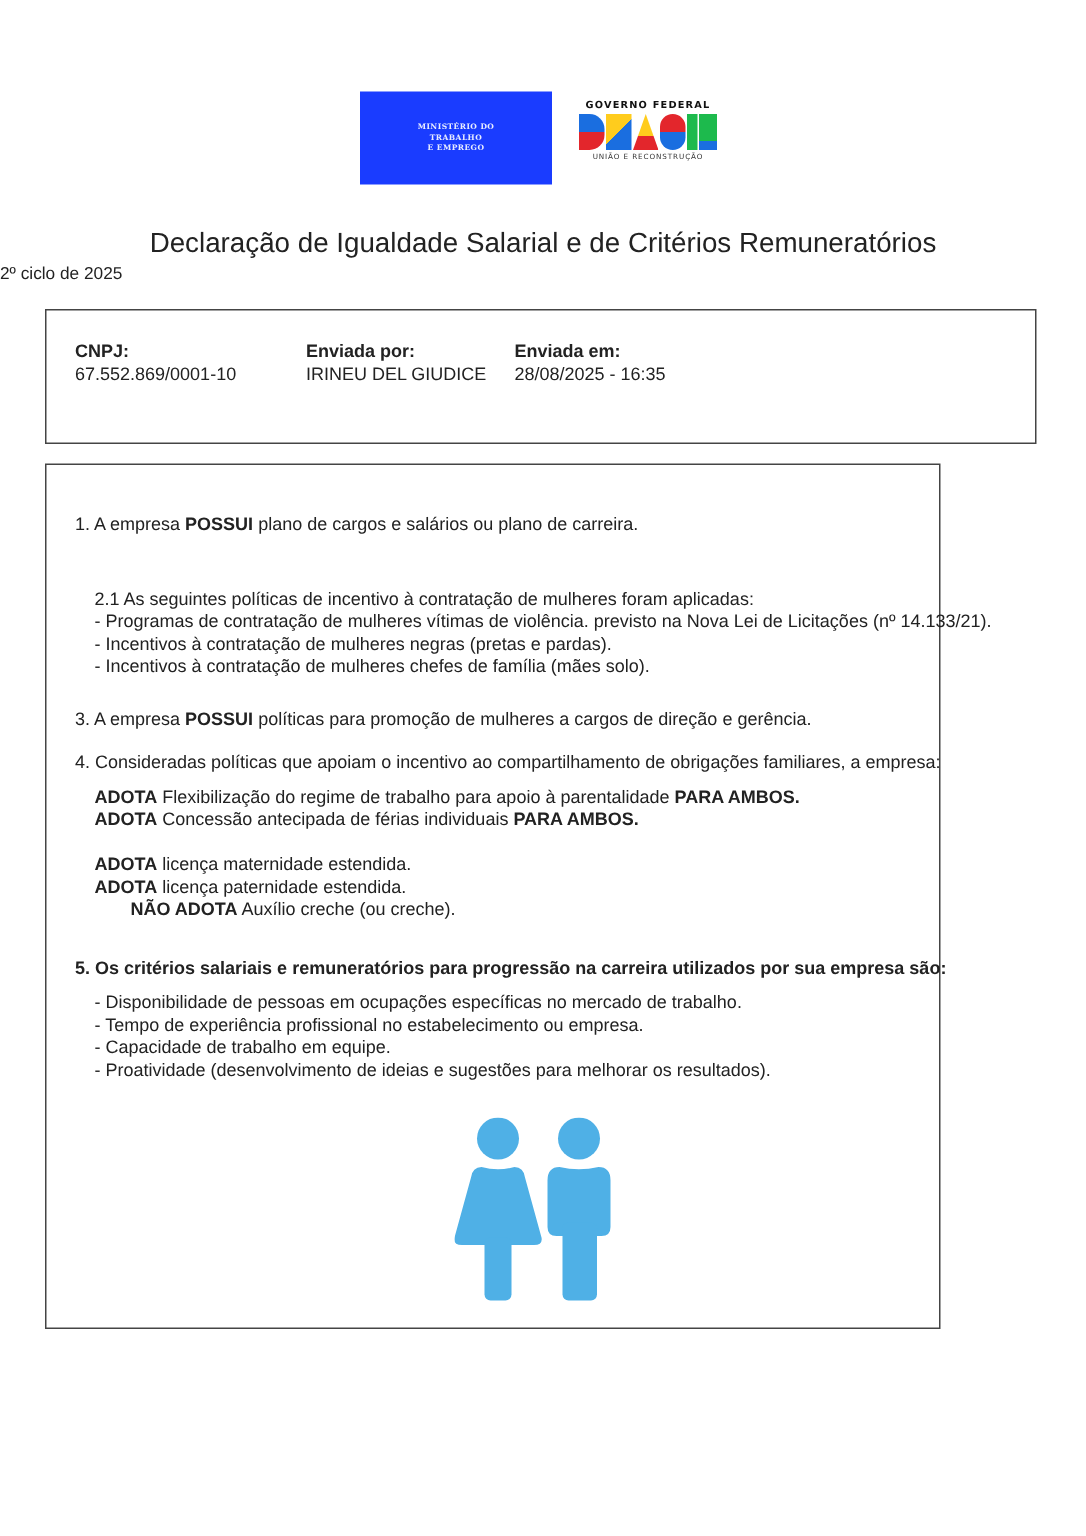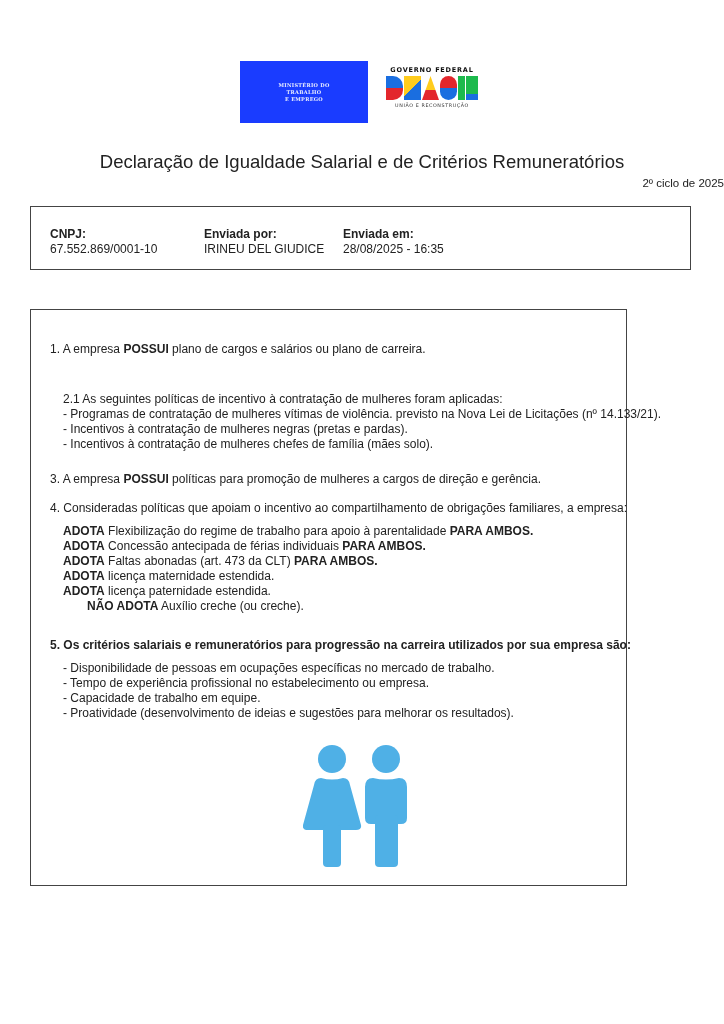--- a/index.html
+++ b/index.html
@@ -5,22 +5,22 @@
   html, body { margin: 0; padding: 0; background: #ffffff; }
   body { width: 724px; height: 1024px; position: relative; font-family: "Liberation Sans", "DejaVu Sans", sans-serif; color: #222; overflow: hidden; }
   .logo-mte { position: absolute; left: 240px; top: 61px; width: 128px; height: 62px; background: #1a3cff; display: flex; align-items: center; justify-content: center; }
   .logo-mte .t { color: #e8ecff; font-family: "DejaVu Serif", serif; font-size: 5px; font-weight: bold; text-align: center; line-height: 7px; letter-spacing: 0.3px; }
   .logo-gov { position: absolute; left: 378px; top: 66px; width: 108px; height: 52px; text-align: center; }
   .logo-gov .top { font-family: "DejaVu Sans", sans-serif; font-weight: bold; font-size: 6.5px; letter-spacing: 0.8px; color: #111; }
   .brasil { display: flex; justify-content: center; margin-top: 2px; height: 24px; }
   .brasil span { display: inline-block; width: 17px; height: 24px; margin: 0 0.5px; }
   .logo-gov .bot { font-family: "DejaVu Sans", sans-serif; font-size: 4.8px; letter-spacing: 0.6px; color: #333; margin-top: 3px; }
   .title { position: absolute; left: 0; width: 724px; top: 151px; text-align: center; font-size: 18.5px; color: #222; }
-  .subtitle { position: absolute; left: 0; width: 724px; top: 177px; text-align: right; font-size: 11.5px; color: #222; }
-  .info-box { position: absolute; left: 30px; top: 206px; width: 661px; height: 64px; border: 1.5px solid #444; box-sizing: border-box; }
+  .subtitle { position: absolute; left: 0; width: 724px; top: 177px; text-align: left; font-size: 11.5px; color: #222; }
+  .info-box { position: absolute; left: 30px; top: 206px; width: 661px; height: 90px; border: 1.5px solid #444; box-sizing: border-box; }
   .info-col { position: absolute; top: 20px; font-size: 12px; line-height: 15px; }
   .info-col .lbl { font-weight: bold; }
   .main-box { position: absolute; left: 30px; top: 309px; width: 597px; height: 577px; border: 1.5px solid #444; box-sizing: border-box; text-align: right; }
   .q { position: absolute; left: 19px; font-size: 12px; line-height: 15px; white-space: nowrap; }
   .sub { position: absolute; left: 32px; font-size: 12px; line-height: 15px; white-space: nowrap; }
   b { font-weight: bold; }
   .people { position: absolute; left: 303px; top: 745px; }
 </style>
 </head>
 <body>
@@ -73,21 +73,20 @@
   <div class="sub" style="top:112px;">- Incentivos à contratação de mulheres negras (pretas e pardas).</div>
   <div class="sub" style="top:127px;">- Incentivos à contratação de mulheres chefes de família (mães solo).</div>
 
   <div class="q" style="top:162px;">
     <span>3. A empresa </span><b>POSSUI</b><span> políticas para promoção de mulheres a cargos de direção e gerência.</span>
   </div>
 
   <div class="q" style="top:191px;">4. Consideradas políticas que apoiam o incentivo ao compartilhamento de obrigações familiares, a empresa:</div>
   <div class="sub" style="top:214px;"><b>ADOTA</b><span> Flexibilização do regime de trabalho para apoio à parentalidade </span><b>PARA AMBOS.</b></div>
   <div class="sub" style="top:229px;"><b>ADOTA</b><span> Concessão antecipada de férias individuais </span><b>PARA AMBOS.</b></div>
-  <div class="sub" style="top:244px;"><b>ADOTA</b><span> Faltas abonadas (art. 473 da CLT) </span><b>PARA AMBOS.</b></div>
   <div class="sub" style="top:259px;"><b>ADOTA</b><span> licença maternidade estendida.</span><b></b></div>
   <div class="sub" style="top:274px;"><b>ADOTA</b><span> licença paternidade estendida.</span><b></b></div>
   <div class="sub" style="top:289px;margin-left:24px;"><b>NÃO ADOTA</b><span> Auxílio creche (ou creche).</span><b></b></div>
 
   <div class="q" style="top:328px;font-weight:bold;">5. Os critérios salariais e remuneratórios para progressão na carreira utilizados por sua empresa são:</div>
   <div class="sub" style="top:351px;">- Disponibilidade de pessoas em ocupações específicas no mercado de trabalho.</div>
   <div class="sub" style="top:366px;">- Tempo de experiência profissional no estabelecimento ou empresa.</div>
   <div class="sub" style="top:381px;">- Capacidade de trabalho em equipe.</div>
   <div class="sub" style="top:396px;">- Proatividade (desenvolvimento de ideias e sugestões para melhorar os resultados).</div>
 </div>

